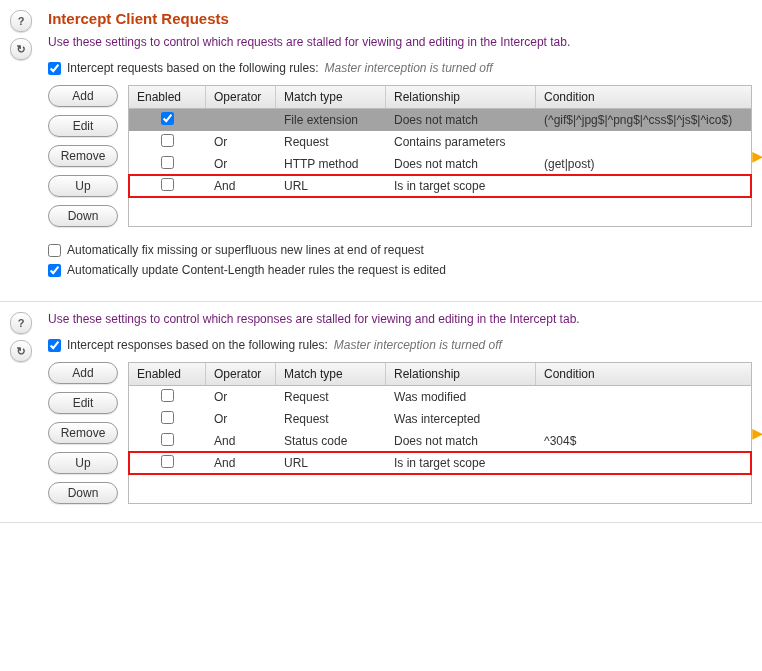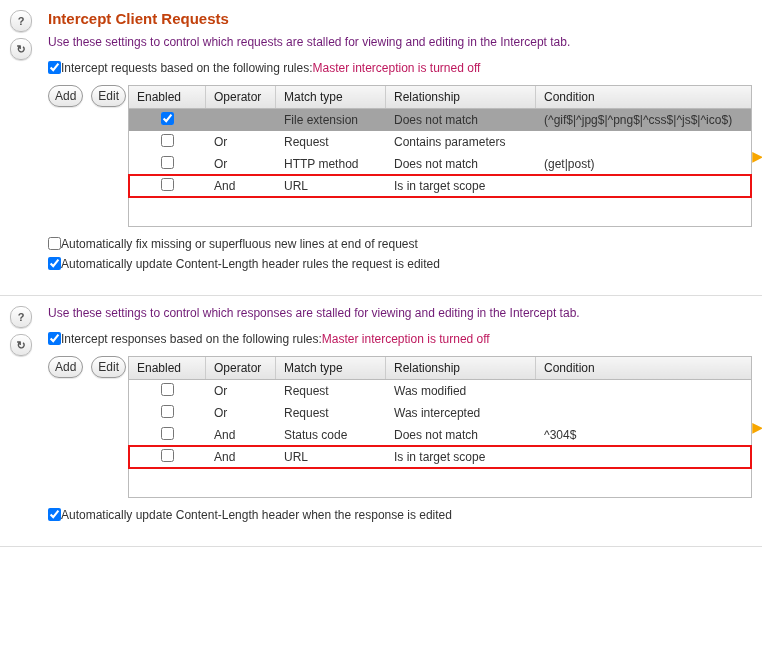--- a/index.html
+++ b/index.html
@@ -2,39 +2,39 @@
 <html><head>
 <meta charset="utf-8">
 <style>
   html,body{margin:0;padding:0;font-family:Arial,Helvetica,sans-serif;font-size:12px;background:#fff;color:#333}
   .panel{border-bottom:1px solid #ddd;padding:10px 10px 18px 10px;position:relative}
   .side-icons{position:absolute;left:10px;top:10px;width:24px}
   .q-icon,.c-icon{width:20px;height:20px;border:1px solid #bbb;border-radius:10px;background:linear-gradient(#fff,#e8e8e8);display:flex;align-items:center;justify-content:center;margin-bottom:6px;font-weight:bold;color:#555;font-size:11px;box-shadow:0 1px 1px rgba(0,0,0,.15)}
   .content{margin-left:38px}
   h2{color:#c2410c;font-size:15px;font-weight:bold;margin:0 0 8px 0}
   .desc{margin:0 0 12px 0;color:#701a75}
-  .cb-row{display:flex;align-items:flex-start;margin-bottom:10px}
+  .cb-row{display:flex;align-items:flex-end;gap:6px;margin-bottom:10px}
   .cb-row input{margin:0}
-  .warn{color:#be185d;}
+  .warn{color:#737373;font-style:italic}
   .cols{display:flex;gap:10px;align-items:flex-start}
-  .btncol{display:flex;flex-direction:row;gap:8px;width:70px}
+  .btncol{display:flex;flex-direction:column;gap:8px;width:70px}
   .btn{height:22px;border:1px solid #999;border-radius:12px;background:linear-gradient(#fff,#e7e7e7);font-size:12px;color:#333;cursor:pointer;box-shadow:0 1px 1px rgba(0,0,0,.1)}
   .tablewrap{flex:1;border:1px solid #bbb;position:relative;min-height:140px;background:#fff}
   table{width:100%;border-collapse:collapse;font-size:12px}
   thead th{background:linear-gradient(#f6f6f6,#e4e4e4);border-bottom:1px solid #bbb;border-right:1px solid #ccc;text-align:left;padding:4px 8px;font-weight:normal;color:#222}
   thead th:last-child{border-right:none}
   tbody td{padding:3px 8px;border-right:1px solid transparent}
   tbody tr{height:20px}
   tr.sel{background:#a3a3a3}
   tr.hl td{position:relative}
   tr.hl{outline:2px solid #e11;outline-offset:-1px}
   .cbcell{text-align:center;width:60px}
   input.rowcb{margin:0}
   .arrow{position:absolute;right:-12px;top:50%;transform:translateY(-50%);color:#f7a600;font-size:14px}
-  .checks{margin-top:10px}
+  .checks{margin-top:16px}
   .checks .cb-row{margin-bottom:6px}
 </style>
 </head>
 <body>
 
 <div id="root">
     <div class="panel">
       <div class="side-icons">
         <div class="q-icon">?</div>
         <div class="c-icon">↻</div>
@@ -184,21 +184,15 @@
                   <td>And</td>
                   <td>URL</td>
                   <td>Is in target scope</td>
                   <td></td>
                 </tr>
               </tbody>
             </table>
             <div class="arrow">▶</div>
           </div>
         </div>
-        <div class="checks">
-          <div class="cb-row">
-            <input type="checkbox" checked="" style="">
-            <span>Automatically update Content-Length header when the response is edited</span>
-          </div>
-        </div>
       </div>
     </div>
   </div>
 
 </body></html>

